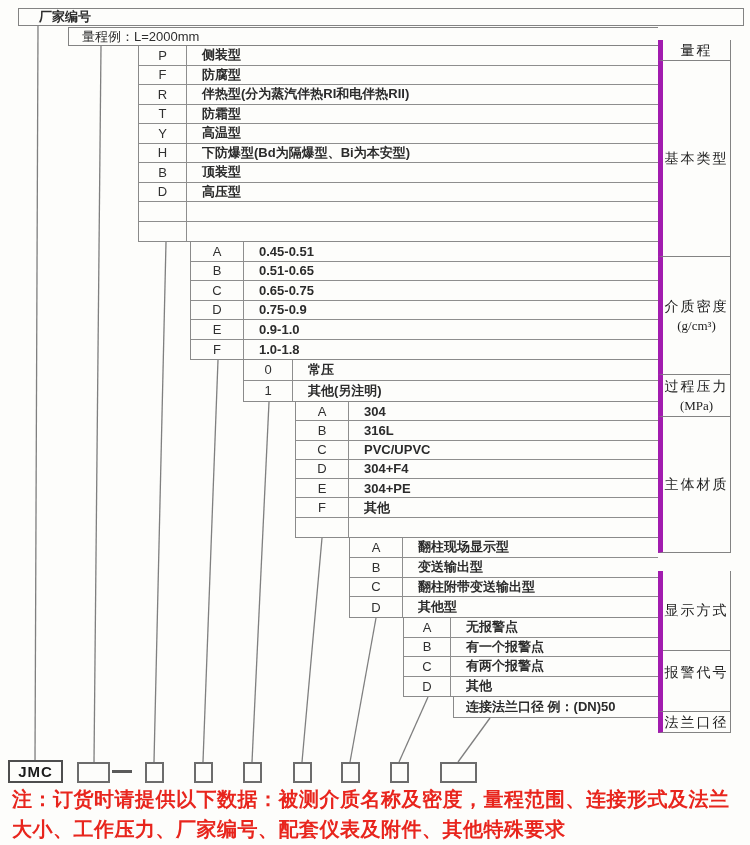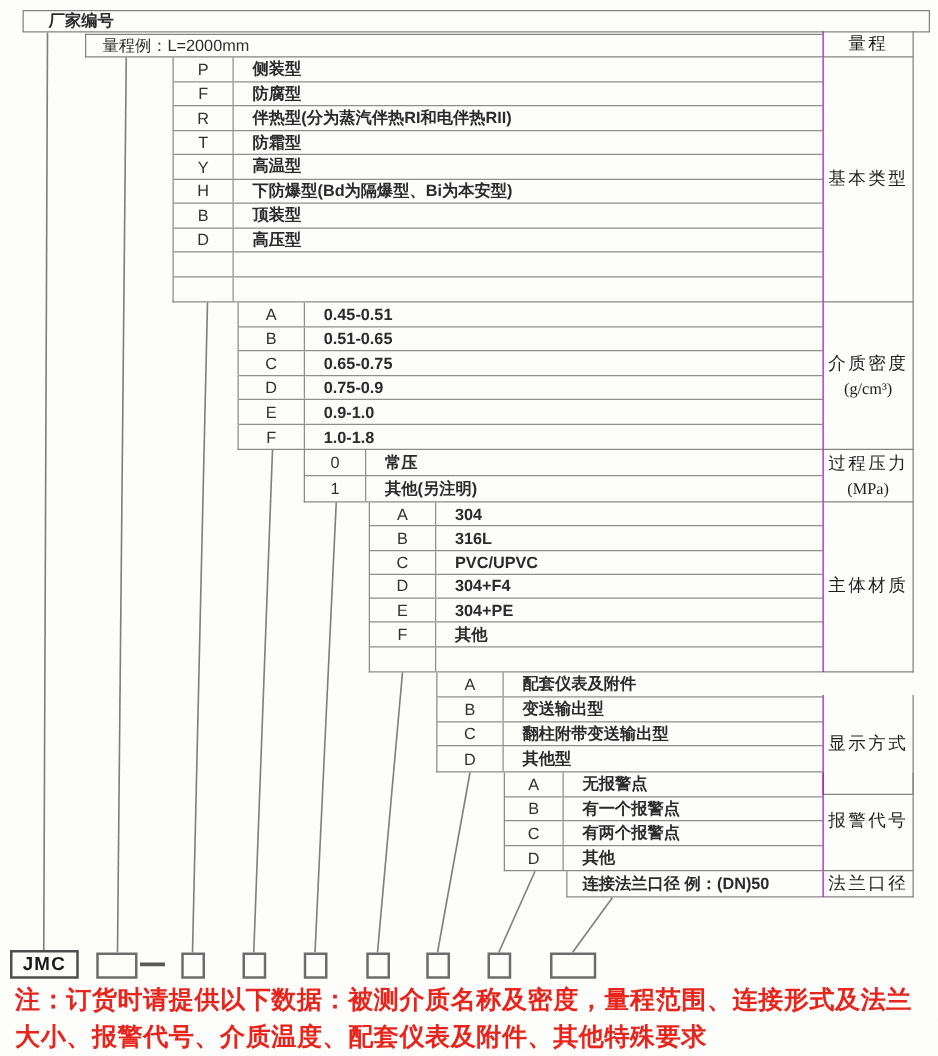--- a/index.html
+++ b/index.html
@@ -29,24 +29,24 @@
   .sec-row{display:flex;box-sizing:border-box;border-bottom:1px solid #8e8e8e;font-size:13px;min-height:0;}
   .sec-row:last-child{border-bottom:none;}
   .code-cell{
     box-sizing:border-box;border-right:1px solid #8e8e8e;flex:0 0 auto;
     display:flex;align-items:center;justify-content:center;color:#303030;
   }
   .desc-cell{flex:1;display:flex;align-items:center;padding-left:15px;white-space:nowrap;color:#2b2b2b;font-weight:bold;}
   
   .label-cell{
     position:absolute;left:658px;width:73px;box-sizing:border-box;
-    border-left:1px solid #a21caf;border-right:1px solid #838383;border-bottom:1px solid #838383;
+    border-left:5px solid #a21caf;border-right:1px solid #838383;border-bottom:1px solid #838383;
     display:flex;flex-direction:column;align-items:center;justify-content:center;
     font-family:"Liberation Serif","DejaVu Serif",serif;font-size:14px;color:#1e1e1e;
-    letter-spacing:2px;line-height:19px;text-align:center;
+    letter-spacing:2px;line-height:19px;text-align:center;margin-top:15px;
   }
   .label-cell .sub{font-size:13px;letter-spacing:0px;}
   
   #connectors{position:absolute;left:0;top:0;width:750px;height:845px;pointer-events:none;}
   
   .jmc-box{
     left:8px;top:760px;width:55px;height:23px;border:2px solid #4e4e4e;background:#fdfdfb;
     display:flex;align-items:center;justify-content:center;
     font-weight:bold;font-size:15px;letter-spacing:1px;color:#1a1a1a;
   }
@@ -190,21 +190,21 @@
           <span class="desc-cell">其他</span>
         </div>
         <div class="sec-row">
           <span class="code-cell" style="width: 53px;"></span>
           <span class="desc-cell"></span>
         </div>
       </div>
       <div class="sec-table" style="left: 349px; top: 538px; width: 309px; height: 80px; grid-template-rows: repeat(4, 1fr);">
         <div class="sec-row">
           <span class="code-cell" style="width: 53px;">A</span>
-          <span class="desc-cell">配套仪表及附件</span>
+          <span class="desc-cell">翻柱现场显示型</span>
         </div>
         <div class="sec-row">
           <span class="code-cell" style="width: 53px;">B</span>
           <span class="desc-cell">变送输出型</span>
         </div>
         <div class="sec-row">
           <span class="code-cell" style="width: 53px;">C</span>
           <span class="desc-cell">翻柱附带变送输出型</span>
         </div>
         <div class="sec-row">
@@ -274,14 +274,14 @@
       <div class="blank-box" style="left: 145px; width: 19px;"></div>
       <div class="blank-box" style="left: 194px; width: 19px;"></div>
       <div class="blank-box" style="left: 243px; width: 19px;"></div>
       <div class="blank-box" style="left: 293px; width: 19px;"></div>
       <div class="blank-box" style="left: 341px; width: 19px;"></div>
       <div class="blank-box" style="left: 390px; width: 19px;"></div>
       <div class="blank-box" style="left: 440px; width: 37px;"></div>
     </div>
 
   <div class="note-line" id="note1" style="color: rgb(232, 37, 29);">注：订货时请提供以下数据：被测介质名称及密度，量程范围、连接形式及法兰</div>
-  <div class="note-line" id="note2" style="color: rgb(232, 37, 29);">大小、报警代号、介质温度、配套仪表及附件、其他特殊要求</div>
+  <div class="note-line" id="note2" style="color: rgb(232, 37, 29);">大小、工作压力、厂家编号、配套仪表及附件、其他特殊要求</div>
 </div>
 
 </body></html>

